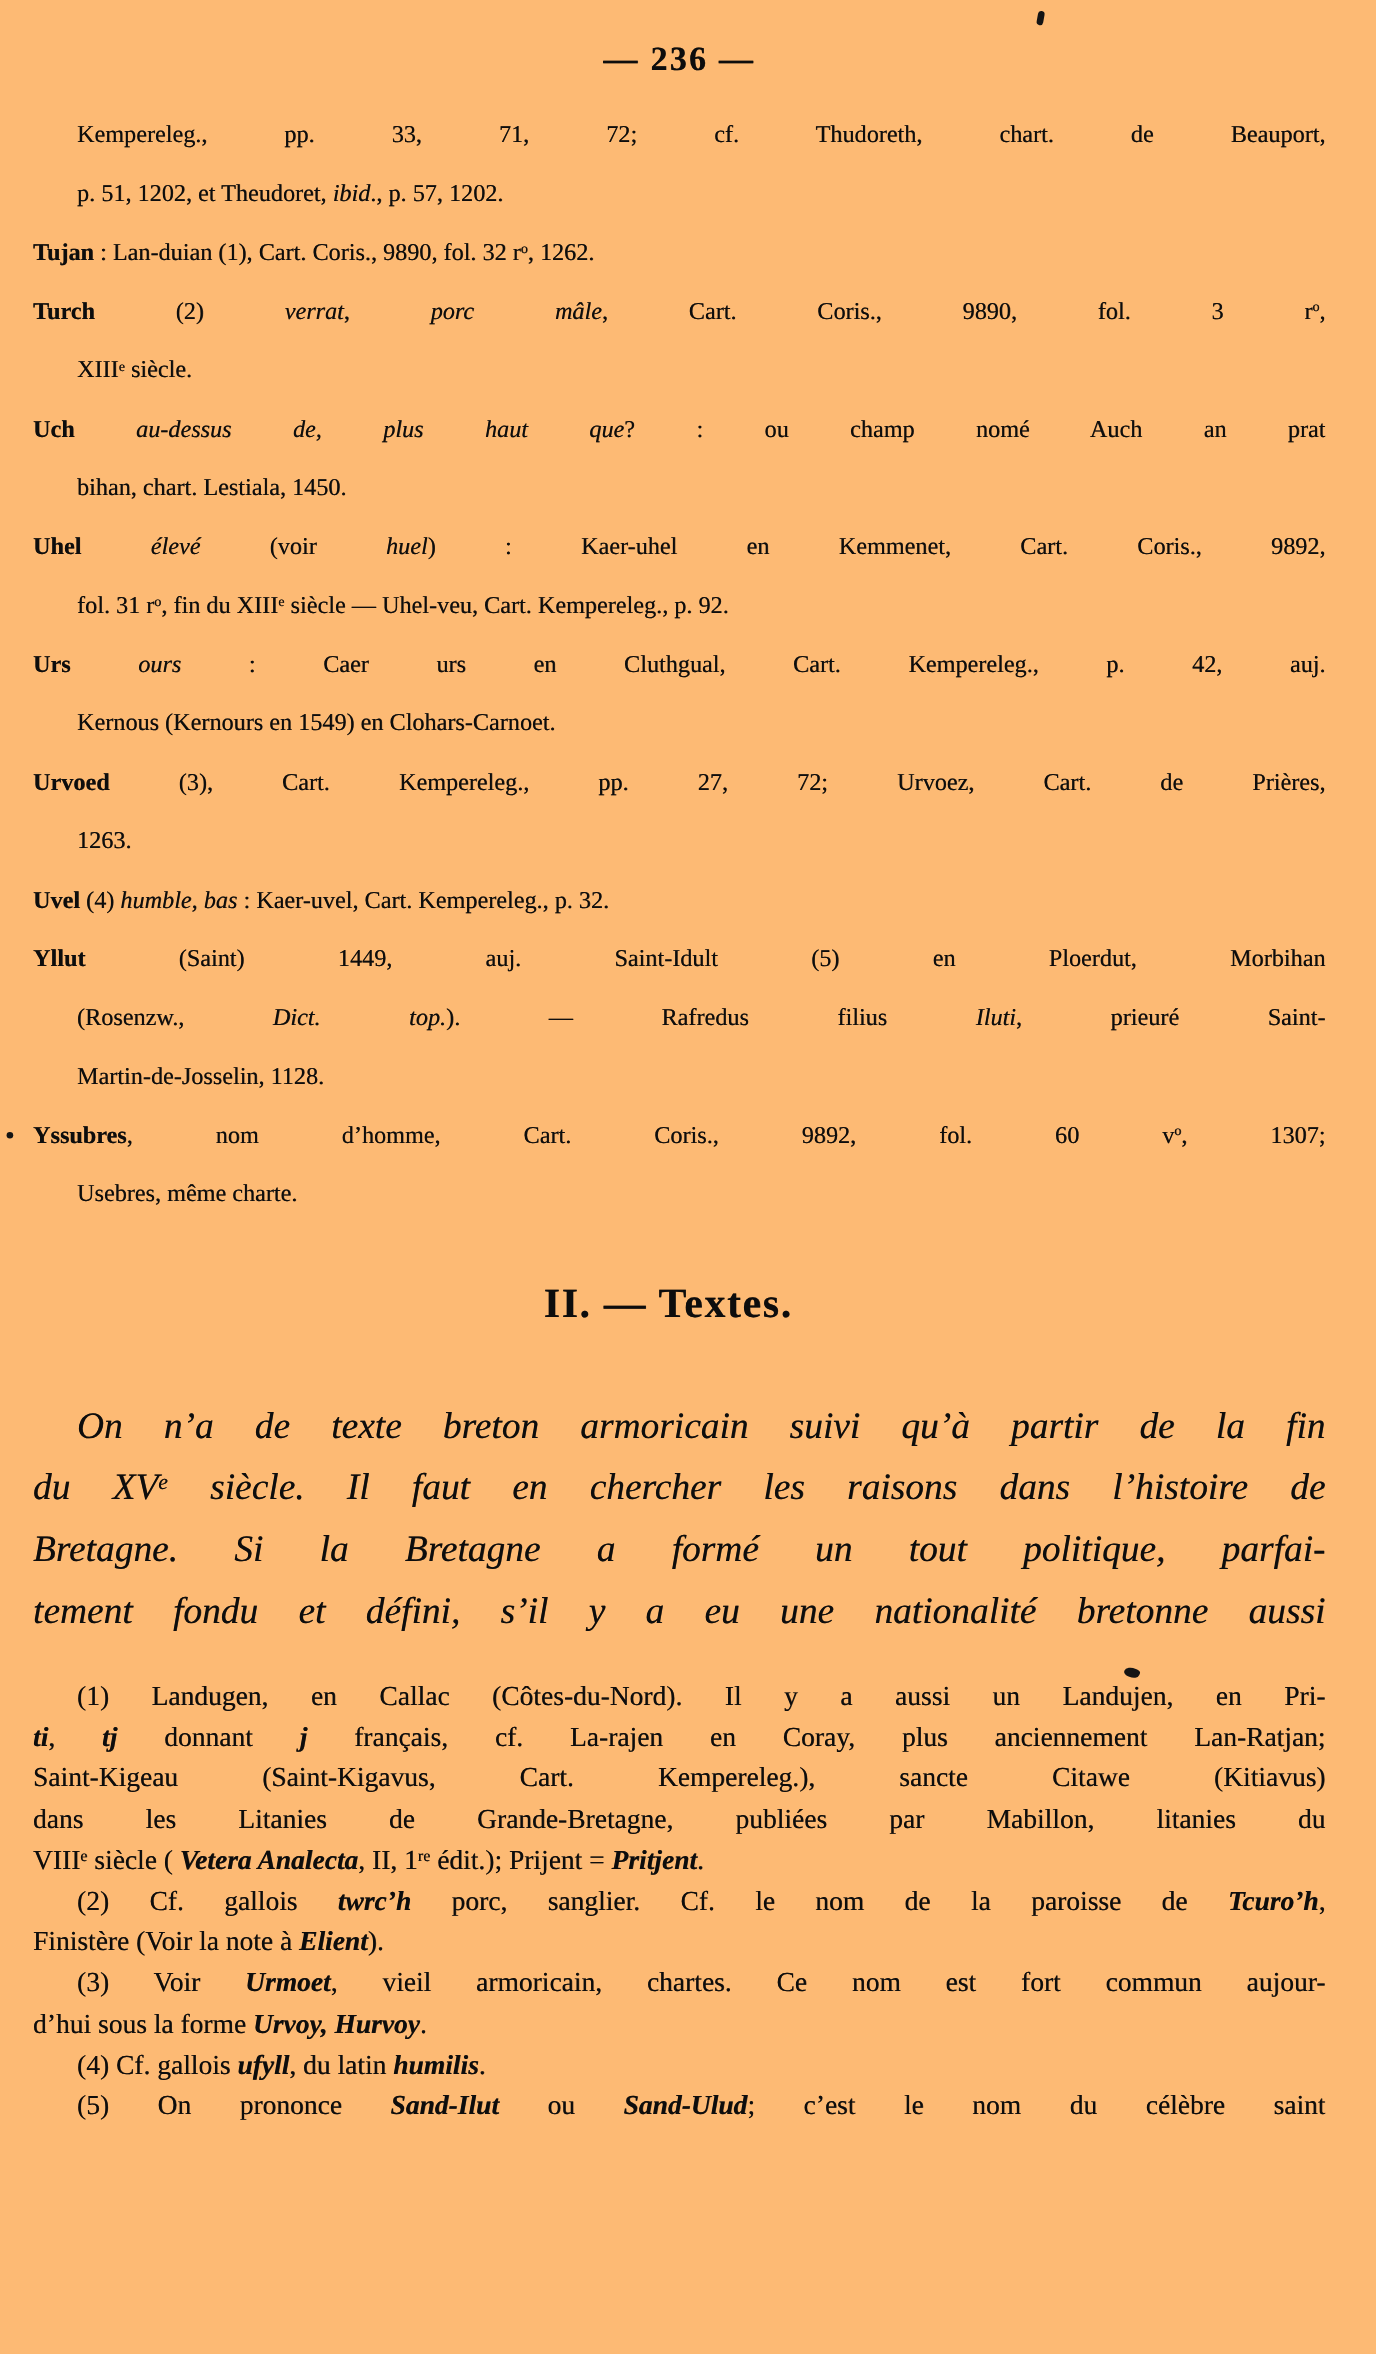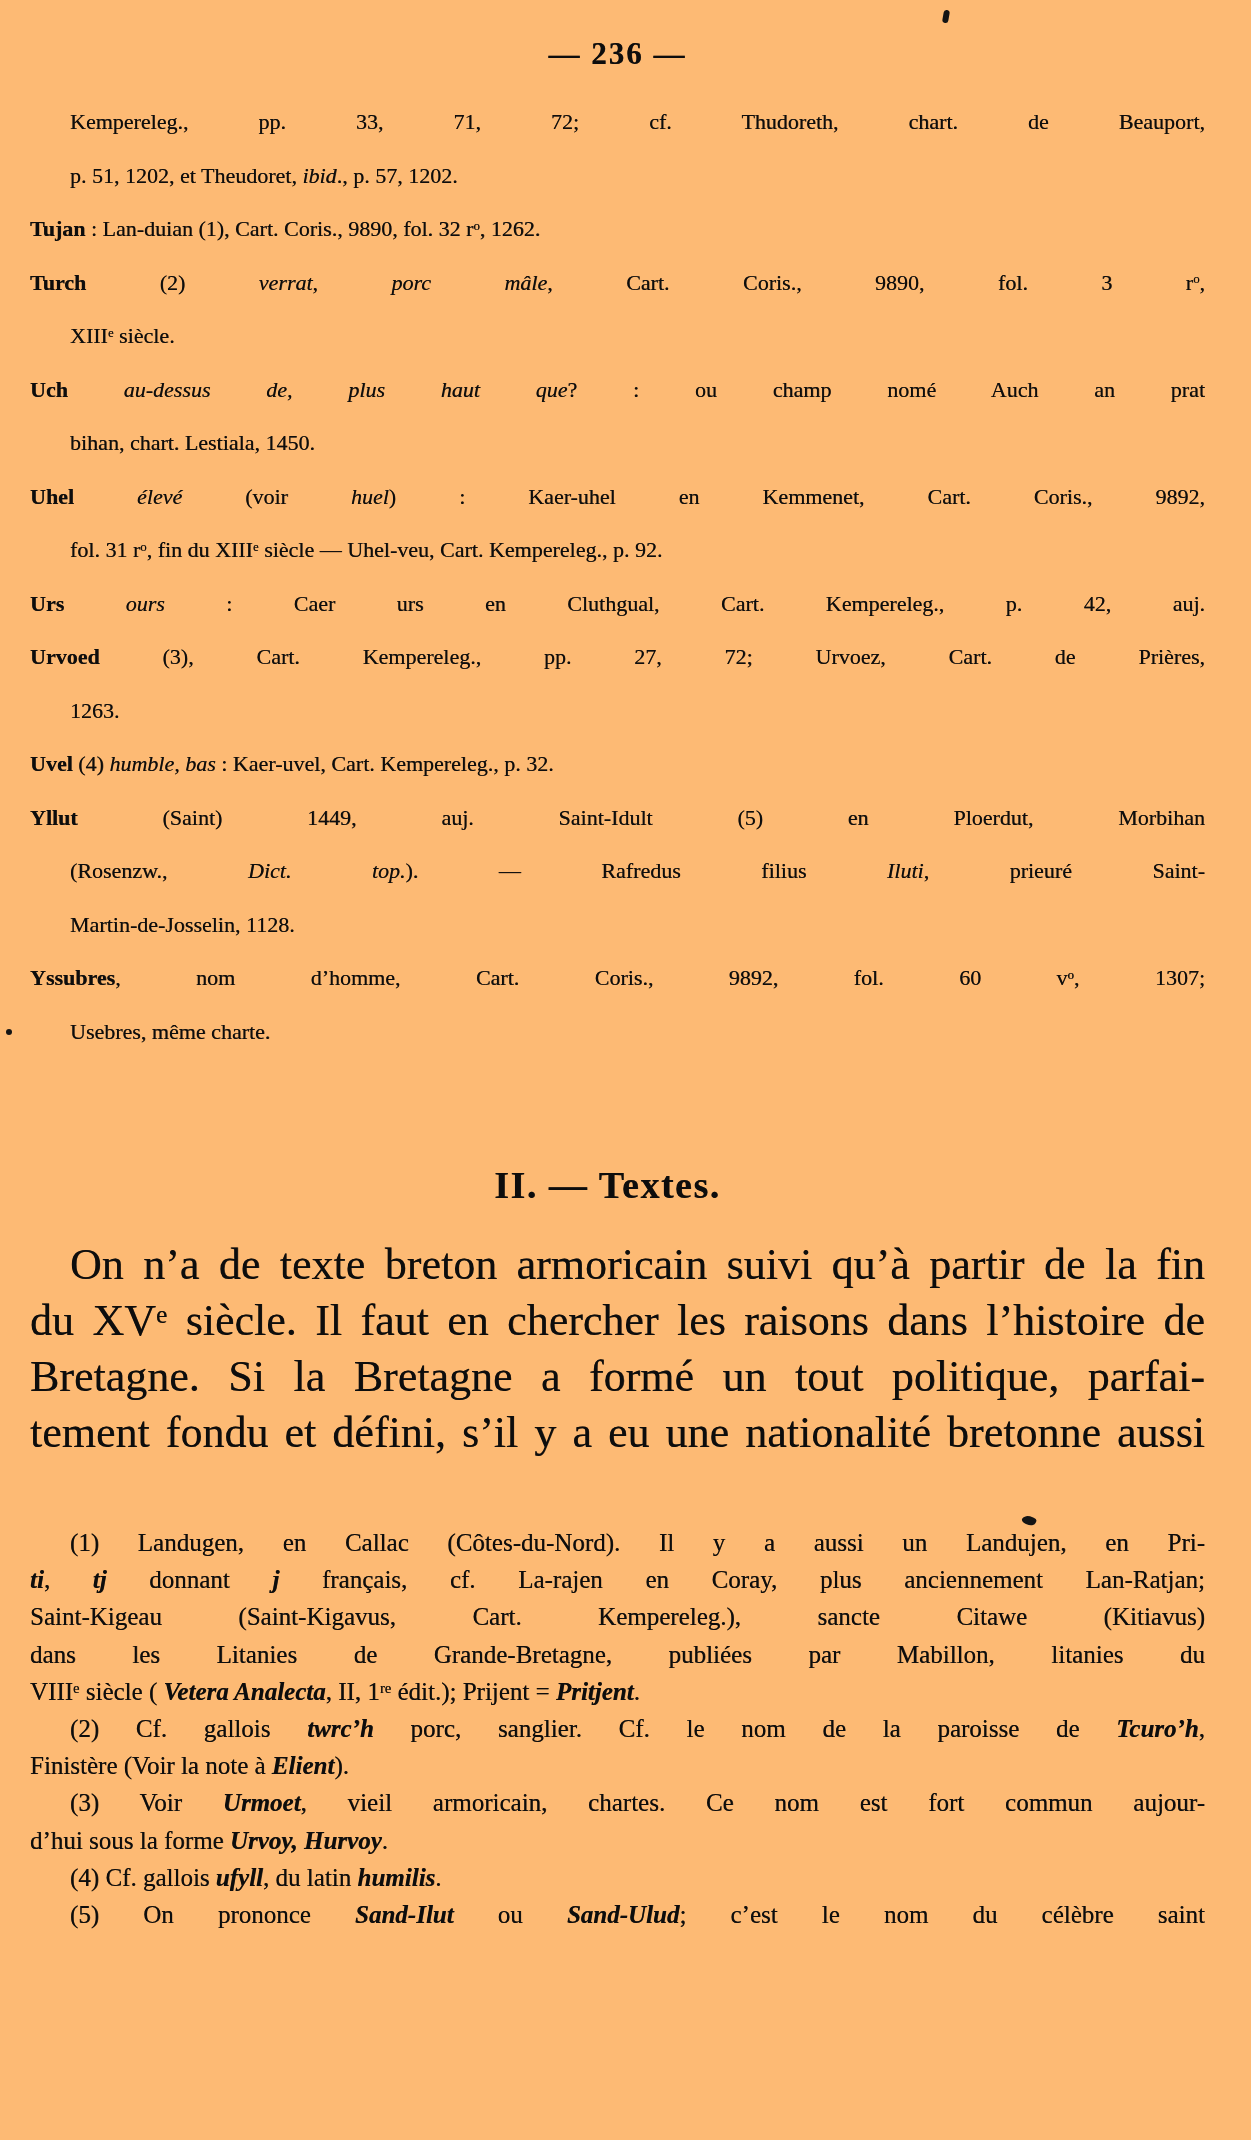--- a/index.html
+++ b/index.html
@@ -26,21 +26,21 @@
     font-size: 31px;
     letter-spacing: 2px;
     font-weight: bold;
   }
   .block {
     position: absolute;
     left: 30px;
     width: 1175px;
   }
   .entries   { top: 95px;   font-size: 22px; line-height: 53.5px; }
-  .para      { top: 1237px; font-size: 44px; line-height: 56px;  }
+  .para      { top: 1269px; font-size: 34px; line-height: 56px; font-style: italic;  }
   .footnotes { top: 1524px; font-size: 25px; line-height: 37.2px; }
   .line {
     text-align: justify;
     text-align-last: justify;
     overflow: hidden;
     white-space: normal;
   }
   .entries .line   { height: 53.5px; }
   .para .line      { height: 56px;  }
   .footnotes .line { height: 37.2px; }
@@ -93,20 +93,21 @@
         <div class="line" style="padding-left: 40px;"><span class="s-n">Kempereleg., pp. 33, 71, 72; cf. Thudoreth, chart. de Beauport,</span></div>
         <div class="line last" style="padding-left: 40px;"><span class="s-n">p. 51, 1202, et Theudoret, </span><span class="s-i">ibid</span><span class="s-n">., p. 57, 1202.</span></div>
         <div class="line last"><span class="s-b">Tujan</span><span class="s-n"> : Lan-duian (1), Cart. Coris., 9890, fol. 32 r</span><span class="s-sup">o</span><span class="s-n">, 1262.</span></div>
         <div class="line"><span class="s-b">Turch</span><span class="s-n"> (2) </span><span class="s-i">verrat</span><span class="s-n">, </span><span class="s-i">porc mâle</span><span class="s-n">, Cart. Coris., 9890, fol. 3 r</span><span class="s-sup">o</span><span class="s-n">,</span></div>
         <div class="line last" style="padding-left: 40px;"><span class="s-n">XIII</span><span class="s-sup">e</span><span class="s-n"> siècle.</span></div>
         <div class="line"><span class="s-b">Uch</span><span class="s-n"> </span><span class="s-i">au-dessus de, plus haut que</span><span class="s-n">? : ou champ nomé Auch an prat</span></div>
         <div class="line last" style="padding-left: 40px;"><span class="s-n">bihan, chart. Lestiala, 1450.</span></div>
         <div class="line"><span class="s-b">Uhel</span><span class="s-n"> </span><span class="s-i">élevé</span><span class="s-n"> (voir </span><span class="s-i">huel</span><span class="s-n">) : Kaer-uhel en Kemmenet, Cart. Coris., 9892,</span></div>
         <div class="line last" style="padding-left: 40px;"><span class="s-n">fol. 31 r</span><span class="s-sup">o</span><span class="s-n">, fin du XIII</span><span class="s-sup">e</span><span class="s-n"> siècle — Uhel-veu, Cart. Kempereleg., p. 92.</span></div>
         <div class="line"><span class="s-b">Urs</span><span class="s-n"> </span><span class="s-i">ours</span><span class="s-n"> : Caer urs en Cluthgual, Cart. Kempereleg., p. 42, auj.</span></div>
+        <div class="line last" style="padding-left: 40px;"><span class="s-n">Kernous (Kernours en 1549) en Clohars-Carnoet.</span></div>
         <div class="line"><span class="s-b">Urvoed</span><span class="s-n"> (3), Cart. Kempereleg., pp. 27, 72; Urvoez, Cart. de Prières,</span></div>
         <div class="line last" style="padding-left: 40px;"><span class="s-n">1263.</span></div>
         <div class="line last"><span class="s-b">Uvel</span><span class="s-n"> (4) </span><span class="s-i">humble, bas</span><span class="s-n"> : Kaer-uvel, Cart. Kempereleg., p. 32.</span></div>
         <div class="line"><span class="s-b">Yllut</span><span class="s-n"> (Saint) 1449, auj. Saint-Idult (5) en Ploerdut, Morbihan</span></div>
         <div class="line" style="padding-left: 40px;"><span class="s-n">(Rosenzw., </span><span class="s-i">Dict. top.</span><span class="s-n">). — Rafredus filius </span><span class="s-i">Iluti</span><span class="s-n">, prieuré Saint-</span></div>
         <div class="line last" style="padding-left: 40px;"><span class="s-n">Martin-de-Josselin, 1128.</span></div>
         <div class="line"><span class="s-b">Yssubres</span><span class="s-n">, nom d’homme, Cart. Coris., 9892, fol. 60 v</span><span class="s-sup">o</span><span class="s-n">, 1307;</span></div>
         <div class="line last" style="padding-left: 40px;"><span class="s-n">Usebres, même charte.</span></div>
       </section>
 

